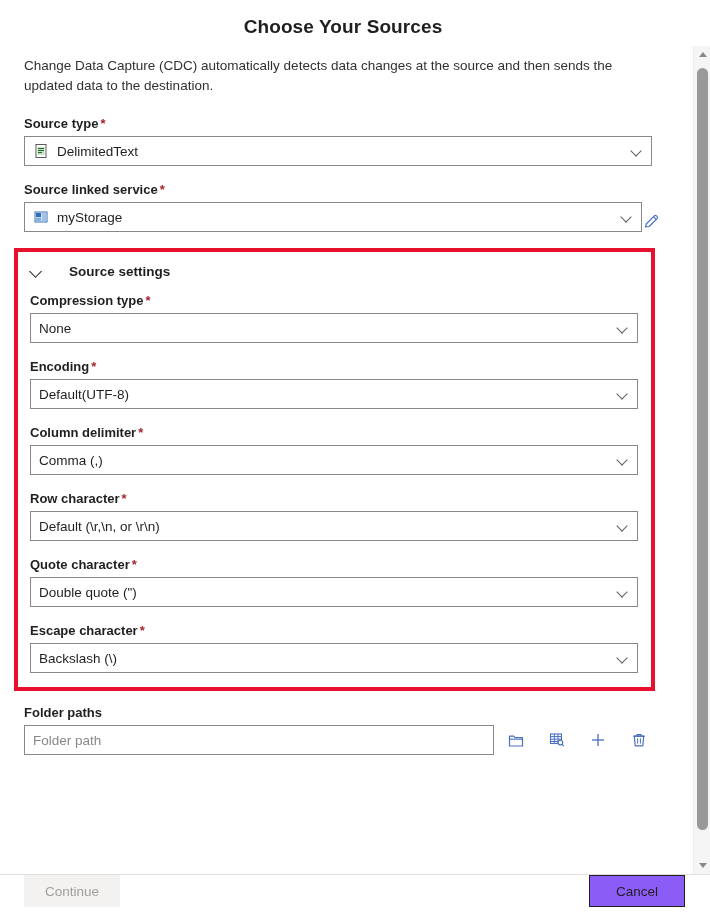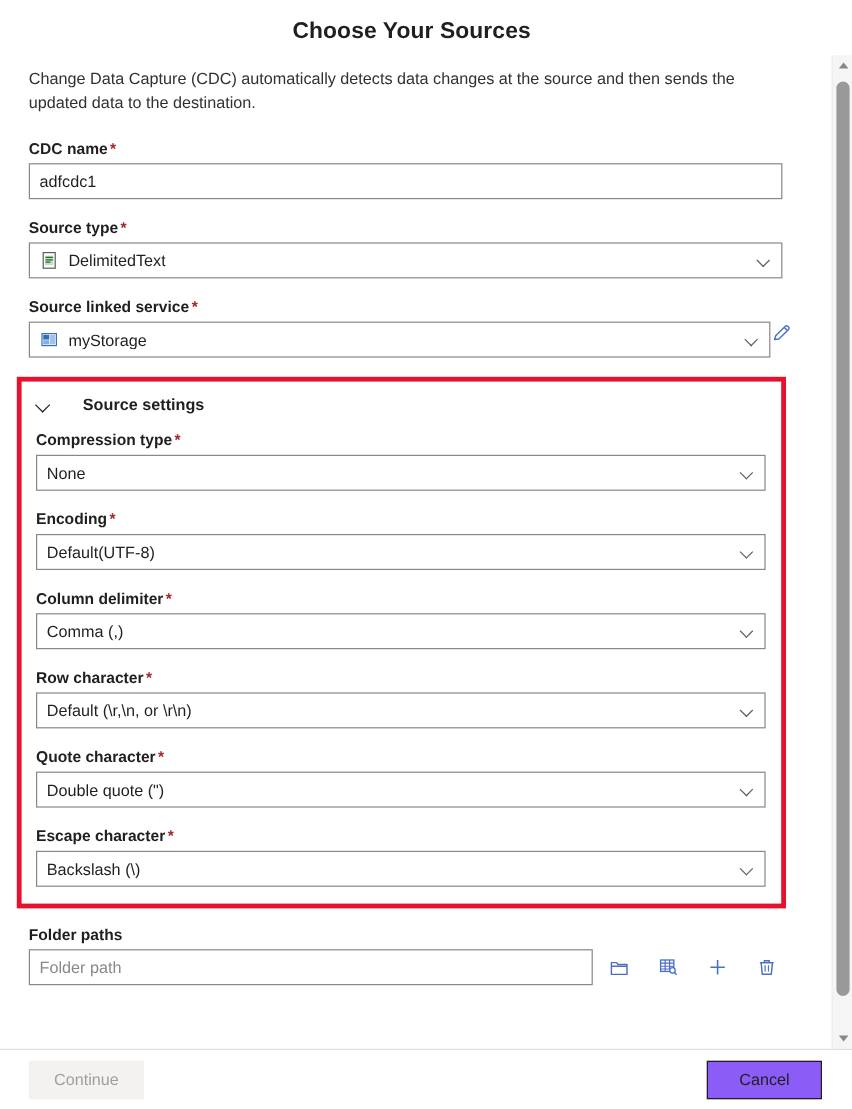--- a/index.html
+++ b/index.html
@@ -59,21 +59,21 @@
   }
   .combo .chev::before {
     content:""; position:absolute; left:1px; top:2px;
     width:7px; height:7px;
     border-right: 1.4px solid #605e5c;
     border-bottom: 1.4px solid #605e5c;
     transform: rotate(45deg);
   }
   .combo-val { white-space: nowrap; overflow:hidden; }
 
-  .row-with-action { display:flex; align-items:flex-start; }
+  .row-with-action { display:flex; align-items:flex-end; }
 
   
   .ic { width:16px; height:16px; flex:0 0 16px; display:block; }
 
   
   .highlight {
     border: 4px solid #e8112d;
     margin: 4px 0 14px 0;
     padding: 12px 14px 12px 12px;
     width: 641px;
@@ -126,21 +126,21 @@
     position:absolute; left:3px; top:22px;
     width:11px; height: 762px;
     background:#999; border-radius:6px;
   }
 
   
   .footer {
     position:absolute; left:0; bottom:0;
     width: 710px; height: 50px;
     background:#fff; border-top:1px solid #e1dfdd;
-    display:flex; align-items:center;
+    display:flex; 
   }
   .btn {
     height: 32px; min-width: 96px;
     display:flex; align-items:center; justify-content:center;
     font-size: 13.5px; cursor:pointer;
   }
   .btn-continue {
     margin-left: 24px;
     background:#f3f2f1; color:#a19f9d; border:1px solid #f3f2f1;
     cursor: default;
@@ -154,28 +154,20 @@
 <body>
 
 <div class="panel">
 
   <div class="scroll-area">
     <div class="content">
 
       <div class="page-title">Choose Your Sources</div>
       <div class="page-desc">Change Data Capture (CDC) automatically detects data changes at the source and then sends the updated data to the destination.</div>
 
-      <div class="field">
-        <span class="field-label">
-          <span>CDC name</span><span class="req">*</span>
-        </span>
-        <div class="textbox">
-          <span>adfcdc1</span>
-        </div>
-      </div>
 
       <div class="field">
         <span class="field-label">
           <span>Source type</span><span class="req">*</span>
         </span>
         <div class="combo">
           <svg class="ic" viewBox="0 0 16 16">
             <rect x="3" y="1.5" width="10" height="13" fill="#fff" stroke="#5b5b5b" stroke-width="1"></rect>
             <rect x="4.5" y="4" width="7" height="8" fill="#2e8b3d" opacity="0.28"></rect>
             <line x1="5" y1="5.5" x2="11" y2="5.5" stroke="#1e6b2a" stroke-width="1"></line>

